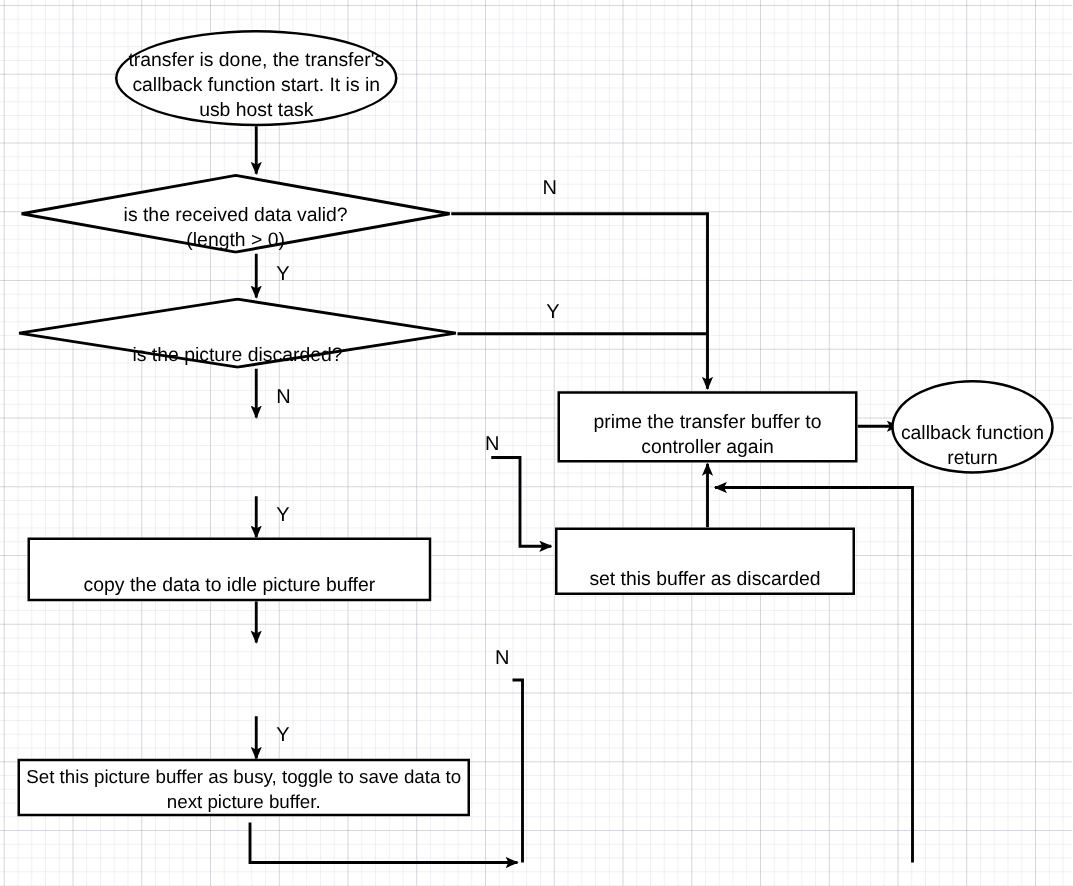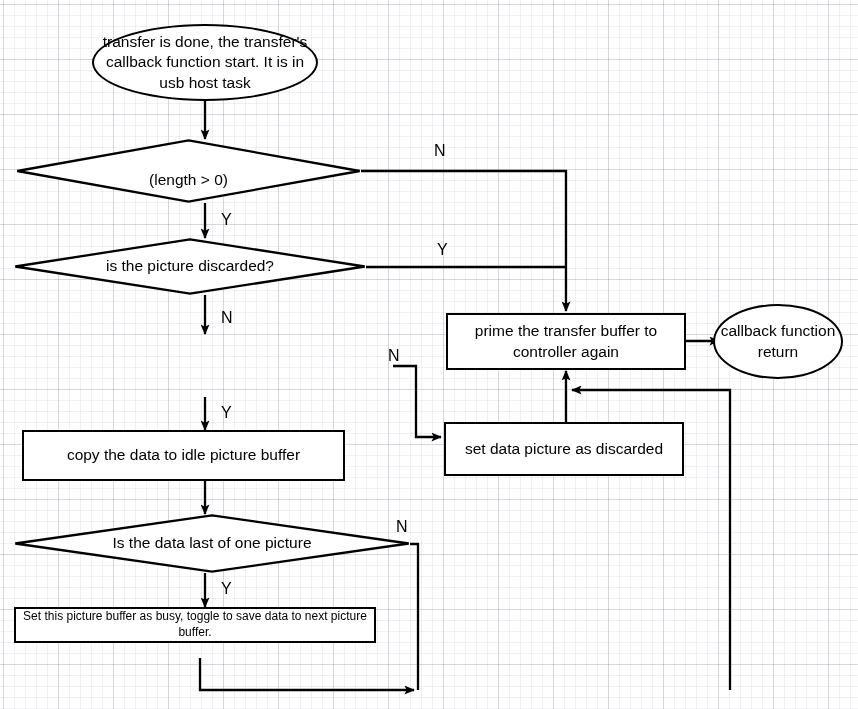--- a/index.html
+++ b/index.html
@@ -24,21 +24,21 @@
   }
   #edges {
     position: absolute;
     left: 0; top: 0;
     width: 858px; height: 709px;
   }
   .node {
     position: absolute;
     box-sizing: border-box;
     display: flex;
-    align-items: center;
+    align-items: flex-end;
     justify-content: center;
     text-align: center;
     color: #000000;
     font-family: "Liberation Sans", sans-serif;
     font-size: 15.5px;
     line-height: 1.30;
   }
   .node.process {
     border: 2px solid #000000;
     background: #ffffff;
@@ -125,54 +125,48 @@
 
   <div class="node terminator" style="left:92px; top:24px; width:226px; height:77px;">
     <span class="lbl">transfer is done, the transfer's callback function start. It is in usb host task</span>
   </div>
 
   <div class="node decision" style="left:16px; top:139px; width:345px; height:64px;">
     <svg class="dia-svg" viewBox="0 0 345 64" preserveAspectRatio="none">
       <polygon points="172.5,1.3 343.7,32 172.5,62.7 1.3,32" fill="#ffffff" stroke="#000000" stroke-width="2.3" vector-effect="non-scaling-stroke"></polygon>
     </svg>
     <span class="lbl" style="width:250px; margin-top:-2px;">
-      <br>
+      <span>is the received data valid?</span><br>
       <span>(length &gt; 0)</span>
     </span>
   </div>
 
   <div class="node decision" style="left:14px; top:238px; width:352px; height:57px;">
     <svg class="dia-svg" viewBox="0 0 352 57" preserveAspectRatio="none">
       <polygon points="176,1.3 350.7,28.5 176,55.7 1.3,28.5" fill="#ffffff" stroke="#000000" stroke-width="2.3" vector-effect="non-scaling-stroke"></polygon>
     </svg>
     <span class="lbl" style="width:250px;">is the picture discarded?</span>
   </div>
 
 
   <div class="node process" style="left:22px; top:430px; width:323px; height:51px;">
     <span class="lbl">copy the data to idle picture buffer</span>
   </div>
 
-  <div class="node decision" style="left:14px; top:514px; width:396px; height:59px;">
-    <svg class="dia-svg" viewBox="0 0 396 59" preserveAspectRatio="none">
-      <polygon points="198,1.3 394.7,29.5 198,57.7 1.3,29.5" fill="#ffffff" stroke="#000000" stroke-width="2.3" vector-effect="non-scaling-stroke"></polygon>
-    </svg>
-    <span class="lbl" style="width:300px;">Is the data last of one picture</span>
-  </div>
 
-  <div class="node process" style="left:14px; top:607px; width:362px; height:36px; font-size:12px;">
+  <div class="node process" style="left:14px; top:607px; width:362px; height:46px; font-size:15px;">
     <span class="lbl" style="padding:0 4px;">Set this picture buffer as busy, toggle to save data to next picture buffer.</span>
   </div>
 
   <div class="node process" style="left:446px; top:313px; width:240px; height:57px;">
     <span class="lbl">prime the transfer buffer to controller again</span>
   </div>
 
   <div class="node process" style="left:444px; top:422px; width:240px; height:54px;">
-    <span class="lbl">set data picture as discarded</span>
+    <span class="lbl">set this buffer as discarded</span>
   </div>
 
   <div class="node terminator" style="left:713px; top:304px; width:130px; height:75px;">
     <span class="lbl">callback function return</span>
   </div>
 
   <div class="edge-label" style="left:434px; top:143px;">N</div>
   <div class="edge-label" style="left:221px; top:212px;">Y</div>
   <div class="edge-label" style="left:437px; top:242px;">Y</div>
   <div class="edge-label" style="left:221px; top:310px;">N</div>

